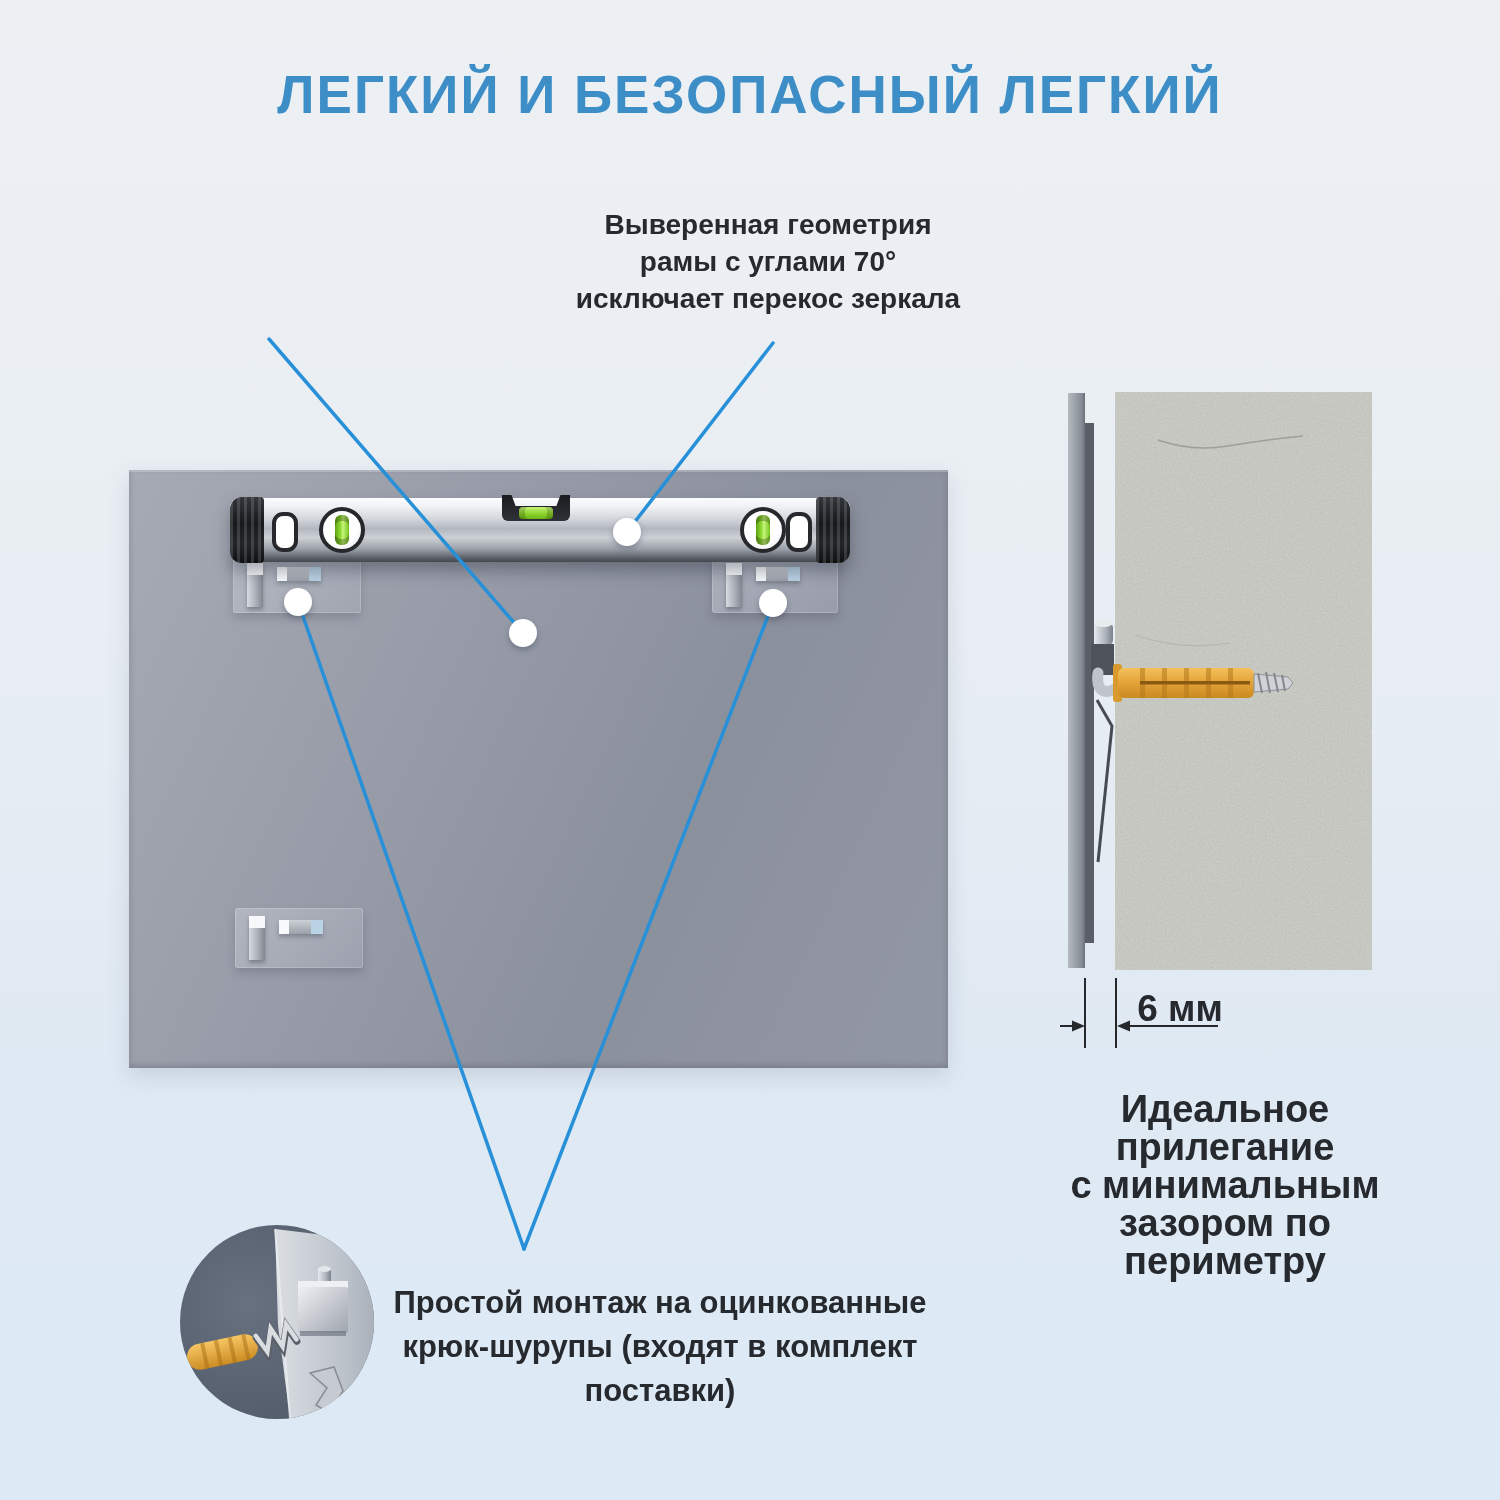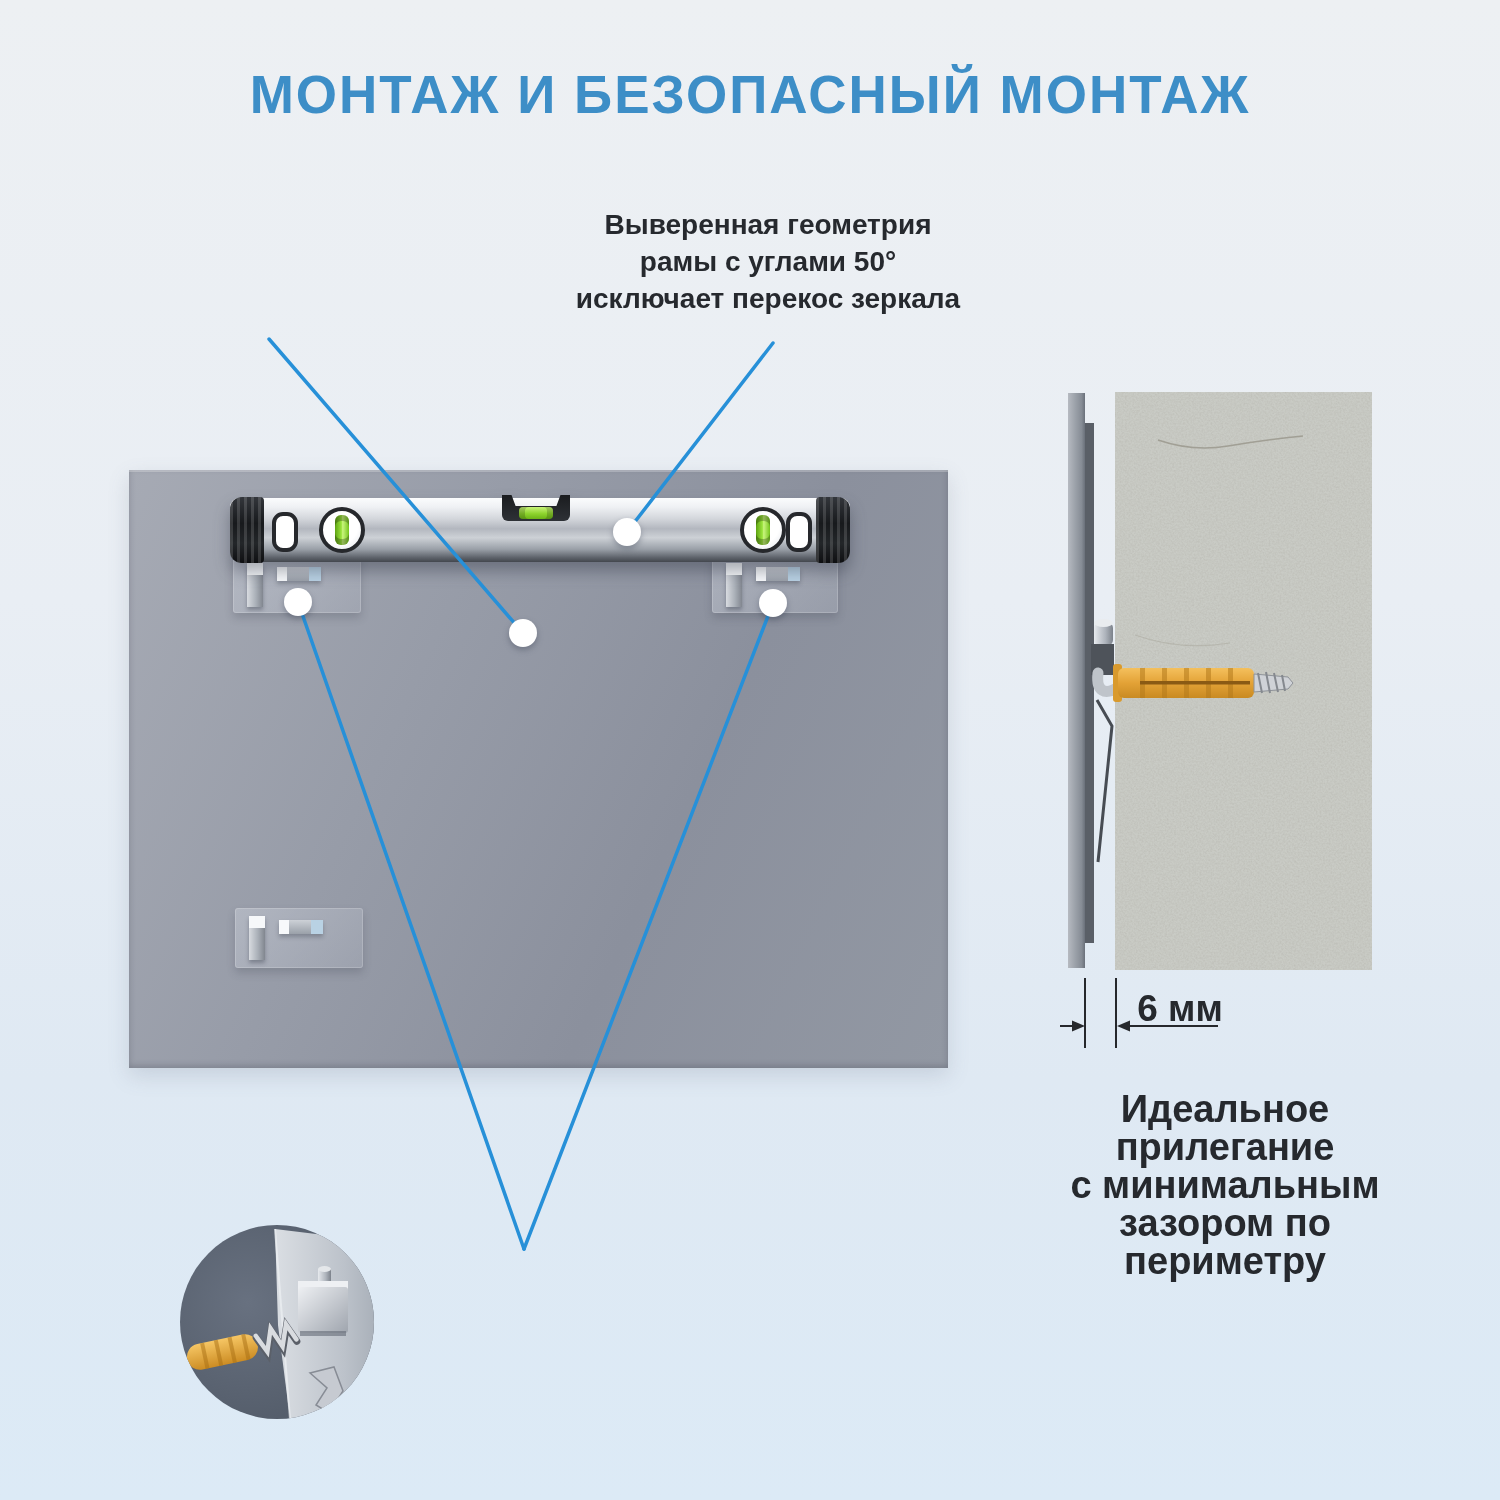--- a/index.html
+++ b/index.html
@@ -96,24 +96,24 @@
     content:""; position:absolute; right:0; top:0; width:12px; height:100%; background:#b9d2e4;
   }
   svg{display:block;}
   .overlay{left:0; top:0; pointer-events:none;}
 </style>
 </head>
 <body>
 
 <div id="canvas">
 
-  <div class="abs title">МОНТАЖ И БЕЗОПАСНЫЙ МОНТАЖ</div>
+  <div class="abs title">ЛЕГКИЙ И БЕЗОПАСНЫЙ ЛЕГКИЙ</div>
 
   <div class="abs note note-top note-right">Выверенная геометрия
-рамы с углами 50°
+рамы с углами 70°
 исключает перекос зеркала</div>
 
   <div class="abs panel"></div>
 
   <div class="abs bracket br-tl">
     <div class="br-pin"></div>
     <div class="br-bar"></div>
   </div>
   <div class="abs bracket br-tr">
     <div class="br-pin"></div>
@@ -253,20 +253,23 @@
           <rect x="50" y="104" width="4" height="26" fill="#a86f12"></rect>
           <rect x="64" y="104" width="4" height="26" fill="#a86f12"></rect>
         </g>
         <path d="M78,110 L86,128 L94,106 L102,126 L110,105 L117,122" stroke="#5b6069" stroke-width="7" fill="none" stroke-linecap="round"></path>
         <path d="M78,108 L86,126 L94,104 L102,124 L110,103 L117,120" stroke="#d9dce0" stroke-width="4.5" fill="none" stroke-linecap="round"></path>
       </g>
       <path d="M130,148 L154,142 L163,166 L149,188 L136,180 L147,163 Z" fill="#c6cad1" stroke="#878c95" stroke-width="1.5"></path>
     </g>
   </svg>
 
+  <div class="abs note note-mount">Простой монтаж на оцинкованные
+крюк-шурупы (входят в комплект
+поставки)</div>
 
   <svg class="abs overlay" width="1500" height="1500" viewBox="0 0 1500 1500">
     <g stroke="#2790d8" stroke-width="3.5" stroke-linecap="round">
       <line x1="269" y1="339" x2="523" y2="633"></line>
       <line x1="773" y1="343" x2="627" y2="532"></line>
       <line x1="298" y1="602" x2="524" y2="1249"></line>
       <line x1="773" y1="603" x2="524" y2="1249"></line>
     </g>
     <g fill="#ffffff" style="filter:drop-shadow(0 3px 3px rgba(45,55,75,.35))">
       <circle cx="627" cy="532" r="14"></circle>

